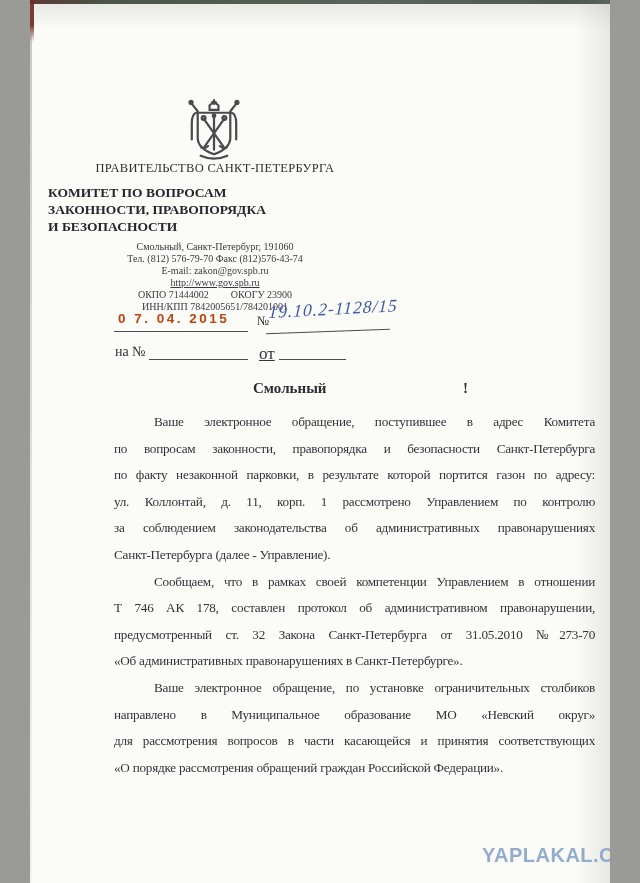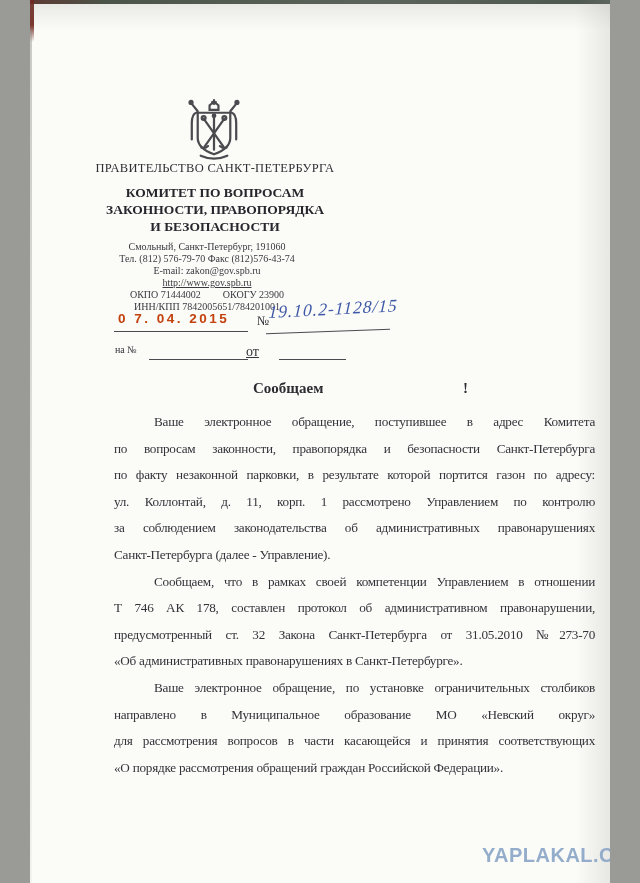--- a/index.html
+++ b/index.html
@@ -21,43 +21,43 @@
     background:linear-gradient(180deg,rgba(140,140,135,.45),rgba(140,140,135,.08));}
   #shade-right{position:absolute;top:0;right:0;width:34px;height:883px;
     background:linear-gradient(90deg,rgba(158,160,152,0) 0%,rgba(158,160,152,.22) 100%);}
   #shade-top{position:absolute;top:4px;left:0;width:640px;height:26px;
     background:linear-gradient(180deg,rgba(150,152,145,.18),rgba(150,152,145,0));}
 
   
   #crest{position:absolute;left:147px;top:95px;width:74px;height:74px;}
   #gov-line{position:absolute;left:18px;top:161px;width:334px;text-align:center;
     font-size:12.5px;letter-spacing:.3px;color:#2e2e34;}
-  #committee{position:absolute;left:18px;top:185px;width:334px;text-align:center;
+  #committee{position:absolute;left:18px;top:185px;width:334px;
     font-weight:bold;font-size:13.5px;line-height:16.8px;color:#26262c;}
-  #contacts{position:absolute;left:10px;top:241px;width:334px;text-align:center;
+  #contacts{position:absolute;left:18px;top:241px;width:334px;text-align:center;
     font-size:10px;line-height:12px;color:#3a3a40;}
   #contacts .url{text-decoration:underline;}
   #contacts .gap{display:inline-block;width:22px;}
 
   
   .stamp-date{position:absolute;left:88px;top:311px;
     font-family:"Liberation Sans","DejaVu Sans",sans-serif;font-weight:bold;
     font-size:13.5px;letter-spacing:2.5px;color:#c2410c;}
   .rule{position:absolute;height:0;border-bottom:1.4px solid #4a4a50;}
   #date-rule{left:84px;top:331px;width:134px;}
   #num-label{position:absolute;left:227px;top:313px;font-size:13px;}
   #num-hand{position:absolute;left:238px;top:302px;
     font-style:italic;font-size:17.5px;letter-spacing:1px;color:#3f59a8;
     transform:rotate(-3deg) skewX(-6deg);transform-origin:left bottom;white-space:nowrap;}
   #num-rule{left:236px;top:331px;width:124px;transform:rotate(-2deg);}
 
   
-  #na-label{position:absolute;left:85px;top:344px;font-size:10px;}
+  #na-label{position:absolute;left:85px;top:344px;font-size:14px;}
   #na-rule{left:119px;top:359px;width:99px;}
-  #ot-label{position:absolute;left:216px;top:344px;font-size:14px;text-decoration:underline;}
+  #ot-label{position:absolute;left:229px;top:344px;font-size:17px;text-decoration:underline;}
   #ot-rule{left:249px;top:359px;width:67px;}
 
   
   #salutation-greeting{position:absolute;left:223px;top:380px;
     font-weight:bold;font-size:15px;color:#2c2c32;}
   #salutation-excl{position:absolute;left:433px;top:380px;
     font-weight:bold;font-size:15px;color:#2c2c32;}
 
   
   #body-paragraphs{position:absolute;left:84px;top:409px;width:481px;
@@ -133,21 +133,21 @@
   <div id="date-rule" class="rule"></div>
   <div id="num-label">№</div>
   <div id="num-hand">19.10.2-1128/15</div>
   <div id="num-rule" class="rule"></div>
 
   <div id="na-label">на №</div>
   <div id="na-rule" class="rule"></div>
   <div id="ot-label">от</div>
   <div id="ot-rule" class="rule"></div>
 
-  <div id="salutation-greeting">Сообщаем</div>
+  <div id="salutation-greeting">Смольный</div>
   <div id="salutation-excl">!</div>
 
   <div id="body-paragraphs">
       <div class="bodyline first">Ваше электронное обращение, поступившее в адрес Комитета</div>
       <div class="bodyline">по вопросам законности, правопорядка и безопасности Санкт-Петербурга</div>
       <div class="bodyline">по факту незаконной парковки, в результате которой портится газон по адресу:</div>
       <div class="bodyline">ул. Коллонтай, д. 11, корп. 1 рассмотрено Управлением по контролю</div>
       <div class="bodyline">за соблюдением законодательства об административных правонарушениях</div>
       <div class="bodyline last">Санкт-Петербурга (далее - Управление).</div>
       <div class="bodyline first">Сообщаем, что в рамках своей компетенции Управлением в отношении</div>

